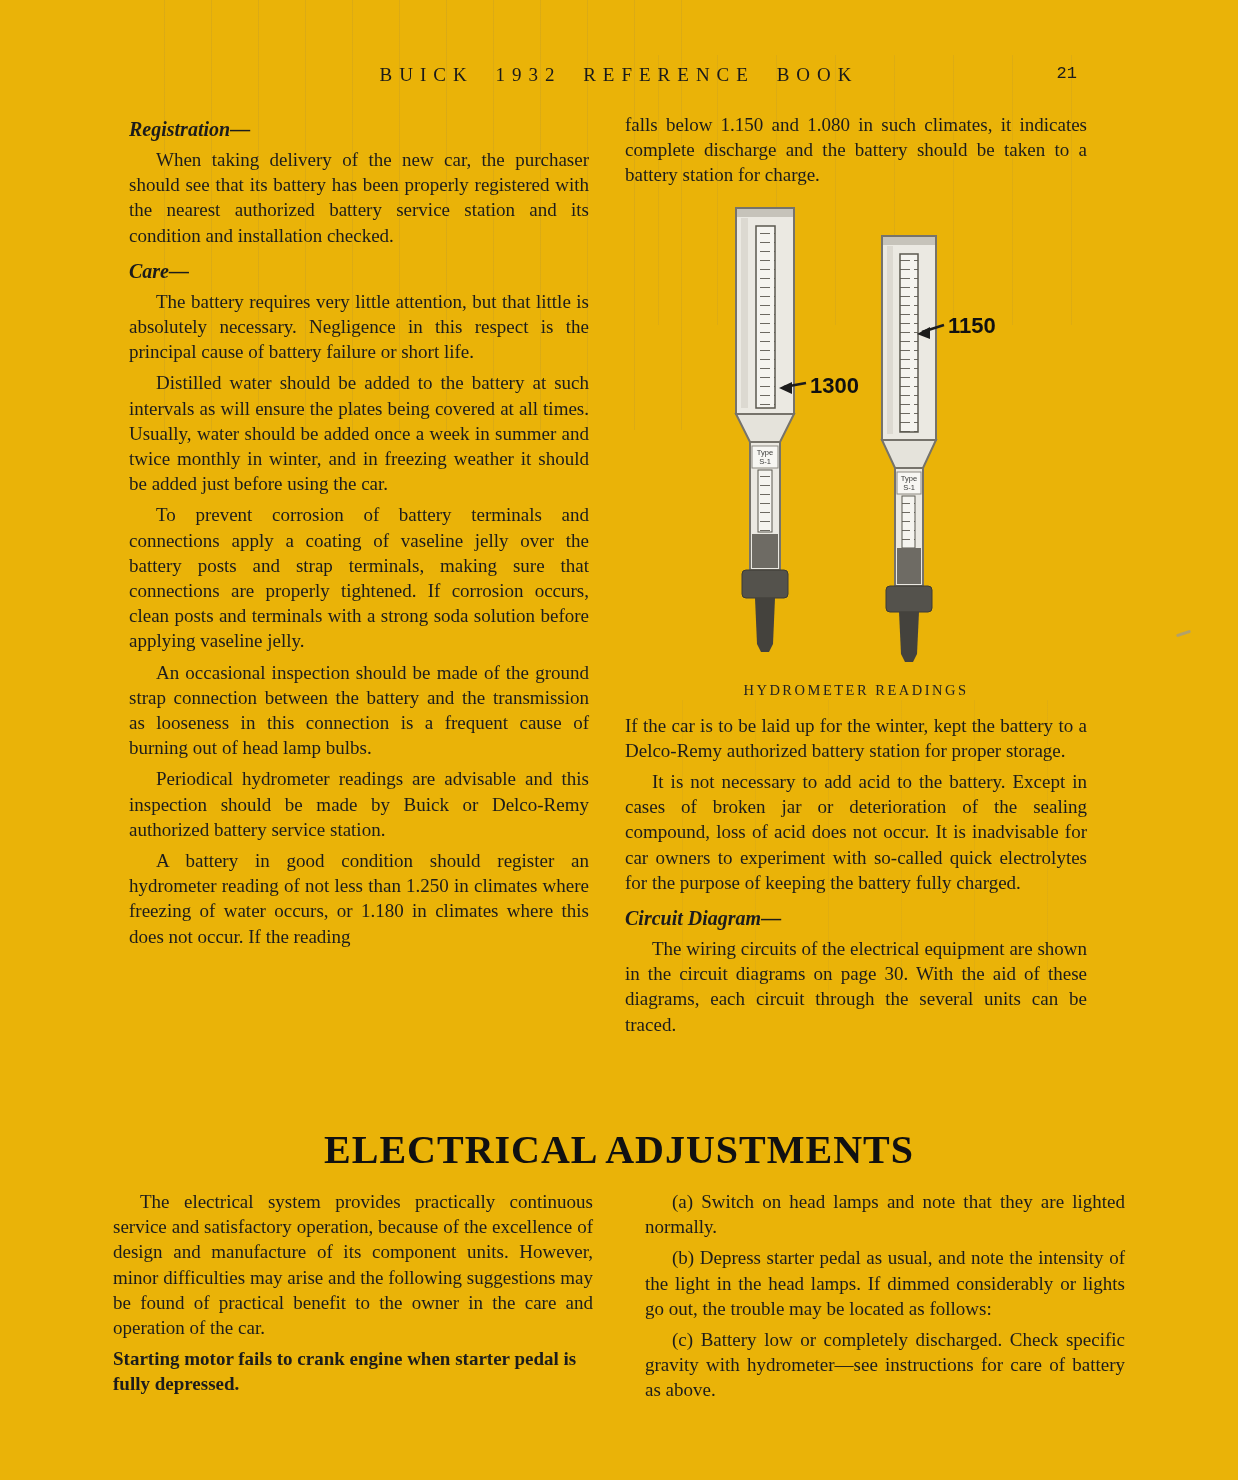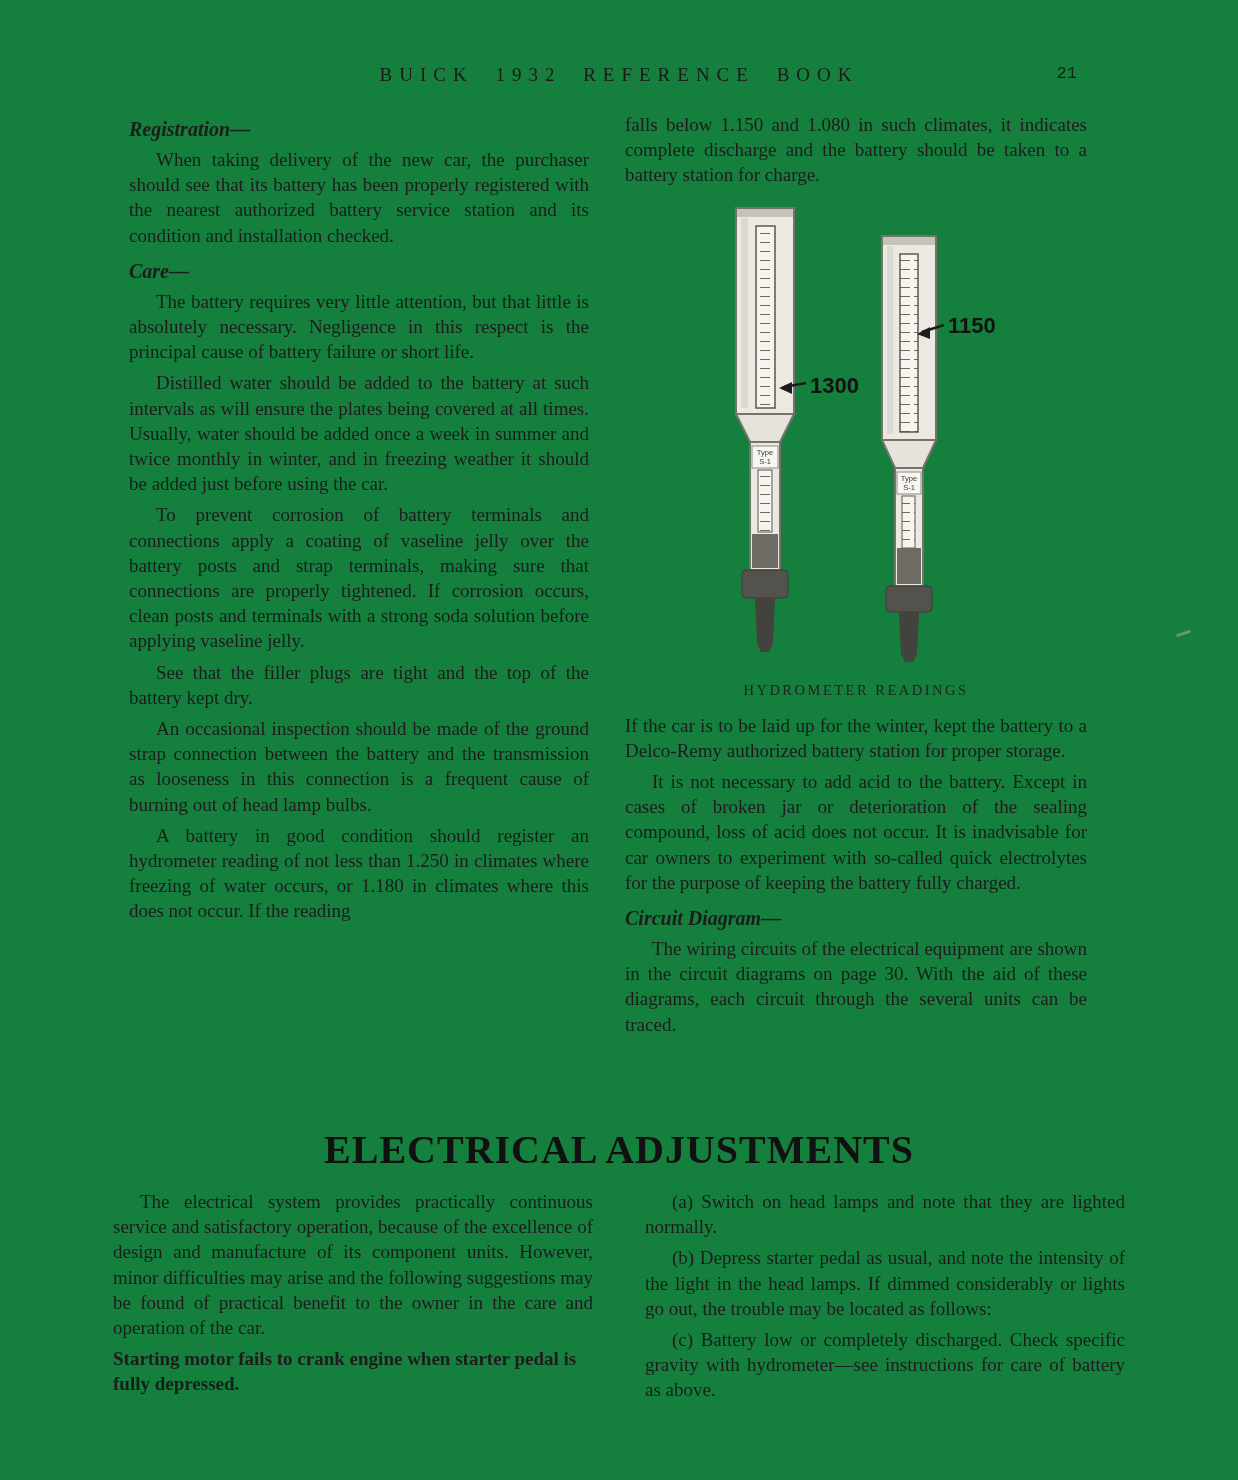--- a/index.html
+++ b/index.html
@@ -1,20 +1,20 @@
 <!DOCTYPE html>
 <html><head>
 <meta charset="utf-8">
 <style>
   * { margin:0; padding:0; box-sizing:border-box; }
   html, body { background:#ffffff; }
   .page {
     position:relative;
     width:1238px; height:1480px;
-    background:#15803d;
+    background:#eab308;
     overflow:hidden;
     font-family:"Liberation Serif", serif;
     color:#1c1c1c;
   }
   
   .artifact { position:absolute; pointer-events:none; }
   .artifact-top {
     left:118px; top:0; width:570px; height:430px;
     background:repeating-linear-gradient(90deg, rgba(110,110,110,0) 0 46px, rgba(110,110,110,0.12) 46px 47px);
   }
@@ -91,22 +91,22 @@
   </header>
 
   <section class="col col-left">
     <h3 class="sub first">Registration—</h3>
     <p class="body">When taking delivery of the new car, the purchaser should see that its battery has been properly registered with the nearest authorized battery service station and its condition and installation checked.</p>
 
     <h3 class="sub">Care—</h3>
     <p class="body">The battery requires very little attention, but that little is absolutely necessary.  Negligence in this respect is the principal cause of battery failure or short life.</p>
     <p class="body">Distilled water should be added to the battery at such intervals as will ensure the plates being covered at all times.  Usually, water should be added once a week in summer and twice monthly in winter, and in freezing weather it should be added just before using the car.</p>
     <p class="body">To prevent corrosion of battery terminals and connections apply a coating of vaseline jelly over the battery posts and strap terminals, making sure that connections are properly tightened.  If corrosion occurs, clean posts and terminals with a strong soda solution before applying vaseline jelly.</p>
-    <p class="body">See that the filler plugs are tight and the top of the battery kept dry.</p>
     <p class="body">An occasional inspection should be made of the ground strap connection between the battery and the transmission as looseness in this connection is a frequent cause of burning out of head lamp bulbs.</p>
+    <p class="body">Periodical hydrometer readings are advisable and this inspection should be made by Buick or Delco-Remy authorized battery service station.</p>
     <p class="body">A battery in good condition should register an hydrometer reading of not less than 1.250 in climates where freezing of water occurs, or 1.180 in climates where this does not occur.  If the reading</p>
   </section>
 
   <section class="col col-right">
     <p class="body no-indent">falls below 1.150 and 1.080 in such climates, it indicates complete discharge and the battery should be taken to a battery station for charge.</p>
 
     <figure class="figure">
       <svg class="fig-svg" width="420" height="470" viewBox="0 0 420 470">
         <defs>
           <pattern id="ticks" width="14" height="9" patternUnits="userSpaceOnUse">

